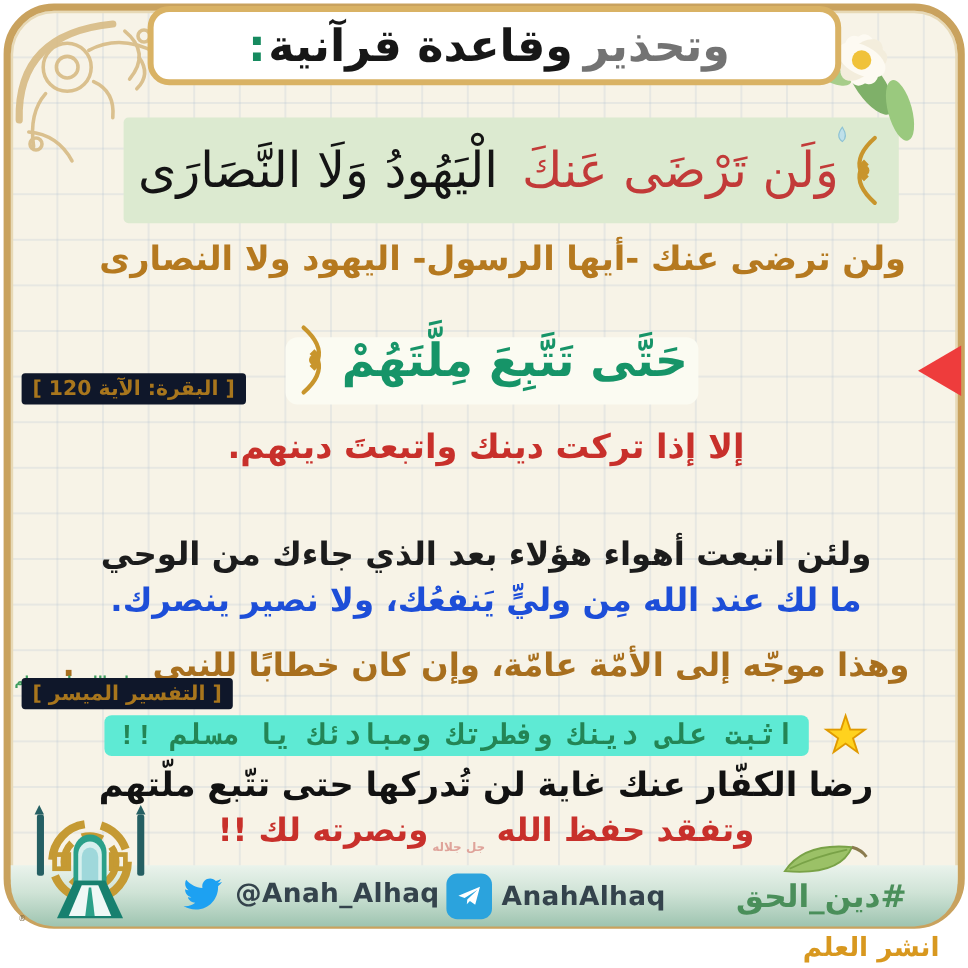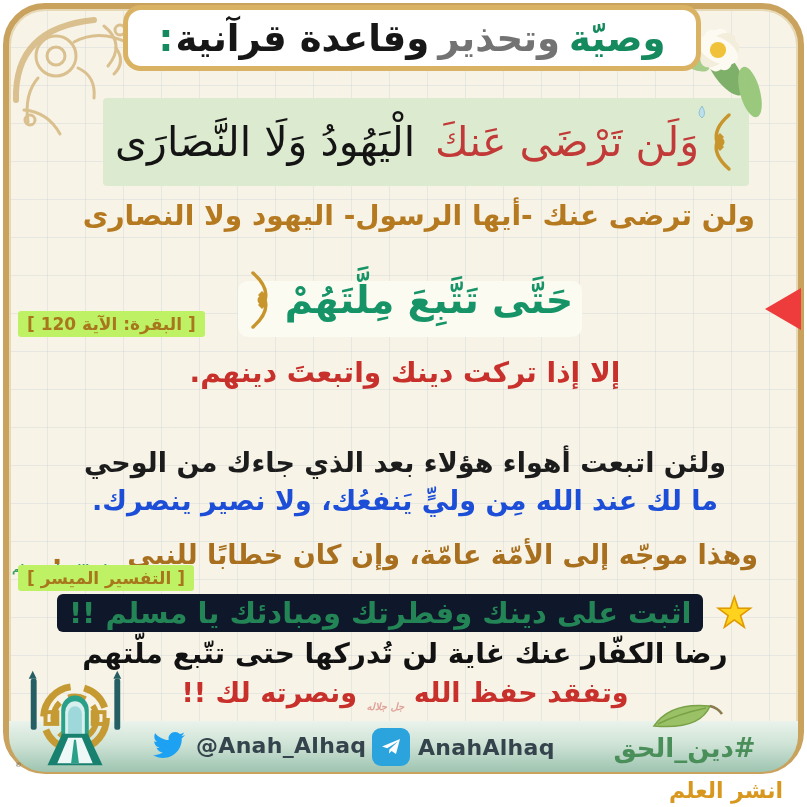--- a/index.html
+++ b/index.html
@@ -37,45 +37,45 @@
 
   
   .transl{left:55px;top:199px;width:700px;text-align:right;font-size:28px;font-weight:bold;color:#b5791f;z-index:2;}
 
   
   .verse2-band{left:238px;top:281px;width:344px;height:56px;background:#fbfbf2;border-radius:10px;z-index:1;}
   .verse2{left:180px;top:250px;width:460px;height:100px;display:flex;align-items:center;justify-content:center;
     z-index:2;gap:12px;}
   .verse2 .vtext{font-size:38px;font-weight:bold;color:#169468;white-space:nowrap;}
 
-  .ref-tag{background:#bef264;color:#a8761d;font-size:17px;font-weight:bold;padding:3px 9px;border-radius:3px;z-index:3;}
+  .ref-tag{background:#0f172a;color:#a8761d;font-size:17px;font-weight:bold;padding:3px 9px;border-radius:3px;z-index:3;}
   .ref-ayah{left:18px;top:311px;}
   .ref-tafsir{left:18px;top:565px;}
 
   .red-triangle{right:6px;top:288px;width:0;height:0;border-top:21px solid transparent;
     border-bottom:21px solid transparent;border-left:none;border-right:36px solid #ee3c3c;z-index:3;}
 
   
   .line{left:40px;width:730px;text-align:center;z-index:2;white-space:nowrap;}
   .l-red1{top:356px;font-size:28px;font-weight:bold;color:#c8302b;}
   .l-green{top:402px;font-size:28px;font-weight:bold;color:#2a7d5a;}
   .l-black{top:447px;font-size:27px;font-weight:bold;color:#1c1c1c;}
   .l-red2{top:485px;font-size:27px;font-weight:bold;color:#1d4ed8;}
   .l-brown{top:523px;font-size:27px;font-weight:bold;color:#a86f1e;}
   .stacked{display:inline-block;font-size:10.5px;line-height:1.05;width:46px;text-align:center;
     vertical-align:-8px;font-weight:bold;}
   .pbuh{color:#3f9e5f;margin-top:40px;}
-  .jalla{color:#dfa39a;width:38px;font-size:10px;font-style:italic;}
+  .jalla{color:#dfa39a;width:38px;font-size:10px;}
 
   
   .advice-green{top:592px;left:40px;width:730px;display:flex;align-items:center;justify-content:center;
     gap:12px;z-index:2;}
   .star-glyph{font-size:42px;color:#ffd21e;-webkit-text-stroke:1.5px #e09a00;text-shadow:0 0 1px #e09a00;line-height:1;}
-  .advice-green .hl{background:#0f172a;border-radius:6px;padding:2px 12px;font-size:29px;font-weight:bold;
-    color:#238555;white-space:nowrap;}
+  .advice-green .hl{background:#5eead4;border-radius:6px;padding:2px 12px;font-size:24px;font-weight:bold;
+    color:#238555;white-space:nowrap;font-family:Liberation Mono, monospace;}
   .l-advblack{top:637px;font-size:28px;font-weight:bold;color:#121212;}
   .l-advred{top:677px;font-size:27px;font-weight:bold;color:#c8302b;}
 
   
   .footer-bar{left:9px;top:721px;width:789px;height:51px;border-radius:0 0 36px 36px;
     background:linear-gradient(#eaf3ec 0%,#cfe3d6 45%,#9ec4b0 100%);z-index:2;}
   .social{display:flex;align-items:center;gap:8px;direction:ltr;z-index:4;}
   .tw-group{left:150px;top:729px;text-align:right;}
   .tg-group{left:372px;top:728px;}
   .handle{font-size:22px;font-weight:bold;color:#34434c;letter-spacing:0.3px;}
@@ -153,21 +153,20 @@
       <line x1="120" y1="25.5" x2="120" y2="34.5" stroke="#3a2c12" stroke-width="1.6"></line>
       <circle cx="126" cy="29" r="3" fill="#3a2c12"></circle>
       <ellipse cx="112" cy="23" rx="5" ry="3" fill="#ffffffcc"></ellipse>
     </g>
     <g>
       <path d="M372,98 q5,8 0,12 q-6,-4 0,-12z" fill="#bfe0ea" stroke="#8fc3d4" stroke-width="1"></path>
     </g>
   </svg>
 
   <div class="abs title-box">
-    <span class="t-green">وصيّة</span>
     <span class="t-red">وتحذير</span>
     <span class="t-black">وقاعدة قرآنية</span>
     <span class="t-colon">:</span>
   </div>
 
   <div class="abs verse1-bg"></div>
   <div class="abs verse1">
     <svg width="26" height="62" viewBox="0 0 26 62">
       <path d="M20,4 Q4,18 8,31 Q4,44 20,58" fill="none" stroke="#c8952c" stroke-width="3.5" stroke-linecap="round"></path>
       <circle cx="11" cy="31" r="4.5" fill="#c8952c"></circle>

